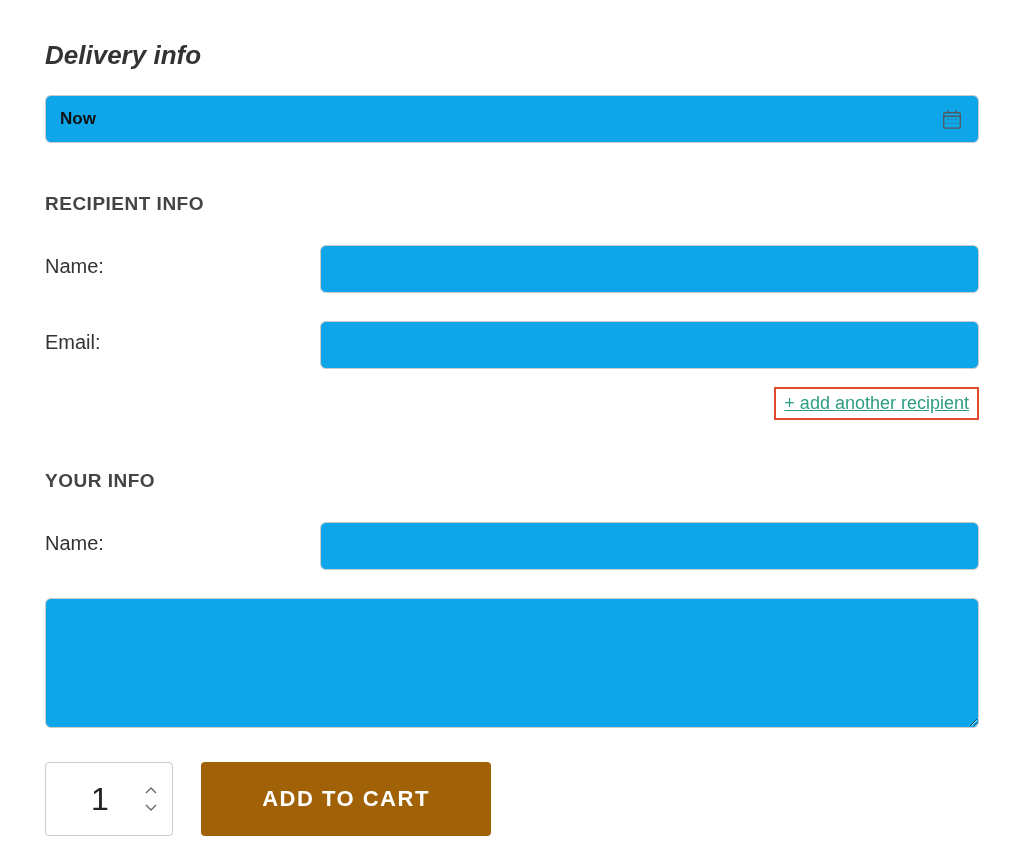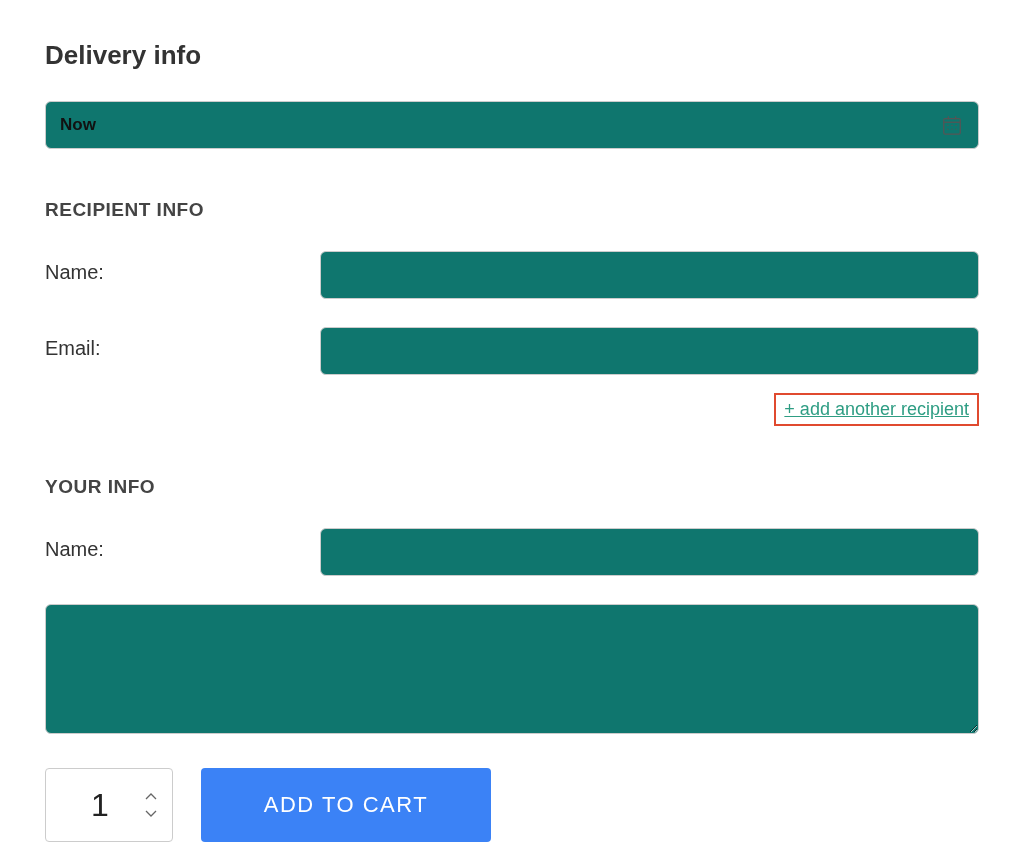--- a/index.html
+++ b/index.html
@@ -6,21 +6,22 @@
     body {
       font-family: -apple-system, BlinkMacSystemFont, "Segoe UI", Helvetica, Arial, sans-serif;
       background: #ffffff;
       color: #333;
       padding: 40px 45px 30px 45px;
     }
     .section-title {
       font-size: 26px;
       font-weight: 600;
       color: #333;
-      margin-bottom: 30px;
+      margin-bottom: 24px;
+      font-style: italic;
     }
     .section-subtitle {
       font-size: 19px;
       font-weight: 700;
       letter-spacing: 0.5px;
       text-transform: uppercase;
       color: #444;
       margin-top: 50px;
       margin-bottom: 30px;
     }
@@ -41,21 +42,21 @@
       position: relative;
     }
     .form-control {
       width: 100%;
       height: 48px;
       border: 1px solid #ccc;
       border-radius: 6px;
       padding: 0 14px;
       font-size: 17px;
       color: #111;
-      background: #0f766e;
+      background: #0ea5e9;
       font-family: inherit;
     }
     textarea.form-control {
       height: 130px;
       padding: 12px 14px;
       resize: both;
     }
     .date-field {
       position: relative;
     }
@@ -129,28 +130,28 @@
       height: 10px;
       display: flex;
       align-items: center;
       justify-content: center;
       cursor: pointer;
       color: #666;
     }
     .qty-step svg { width: 12px; height: 8px; display:block; }
 
     .add-to-cart-btn {
-      background: #3b82f6;
+      background: #a16207;
       color: #fff;
       border: none;
       border-radius: 4px;
       height: 74px;
       padding: 0 40px;
       font-size: 22px;
-      font-weight: 400;
+      font-weight: 700;
       letter-spacing: 1.5px;
       cursor: pointer;
       min-width: 290px;
     }
   </style>
 </head>
 <body>
 
 <h2 class="section-title">Delivery info</h2>
 

